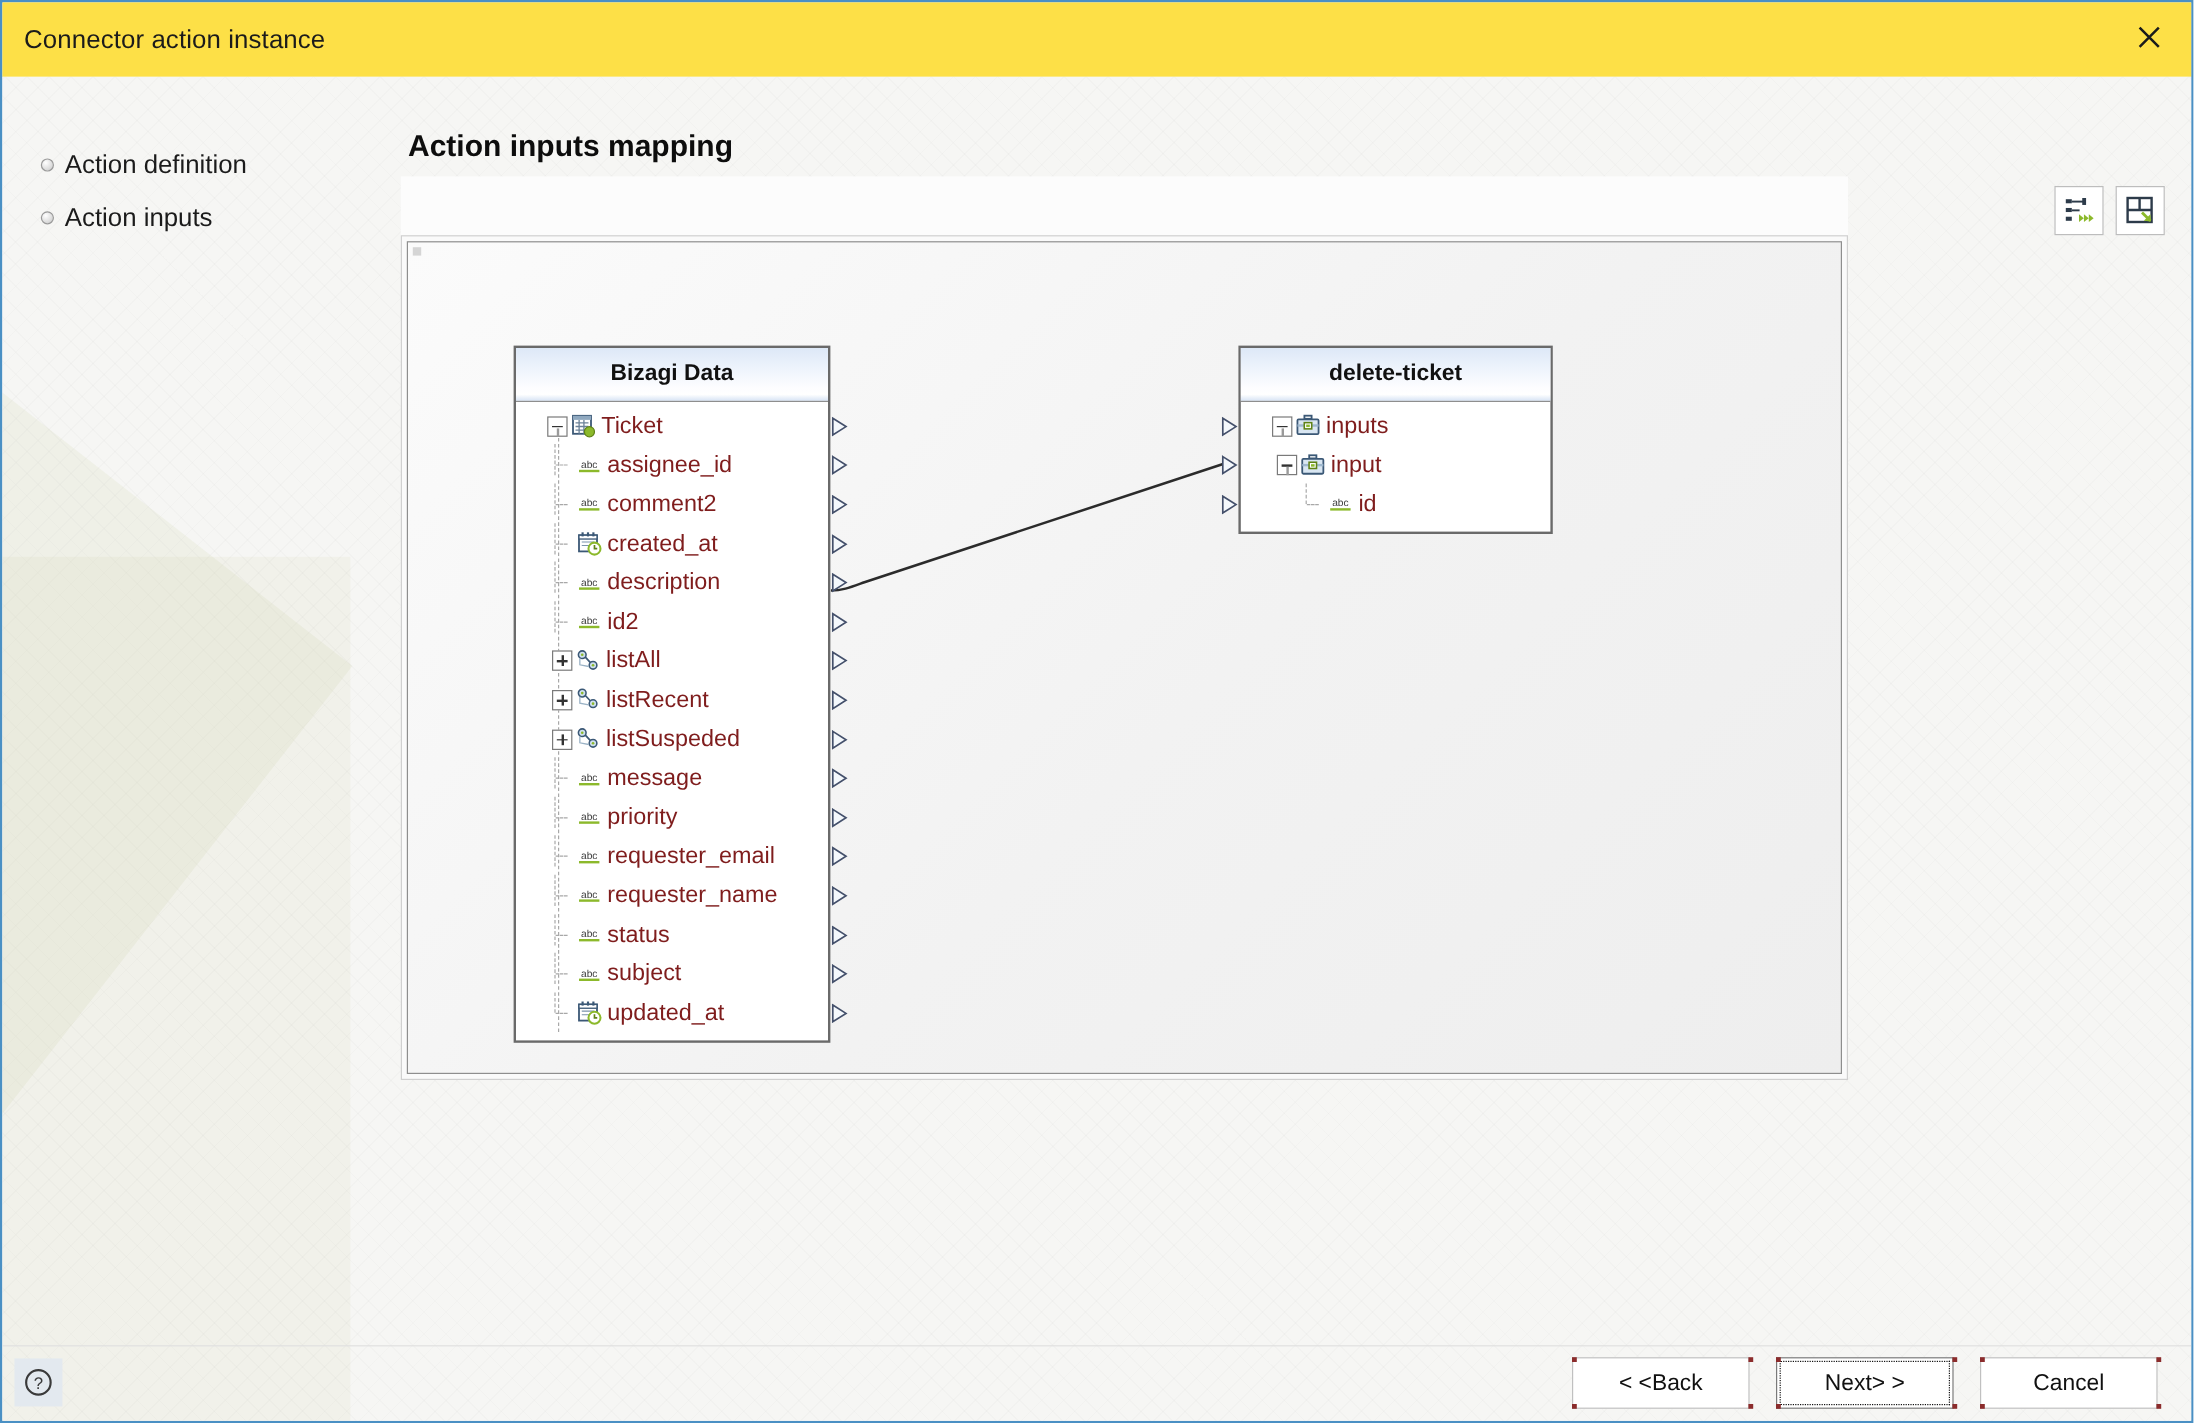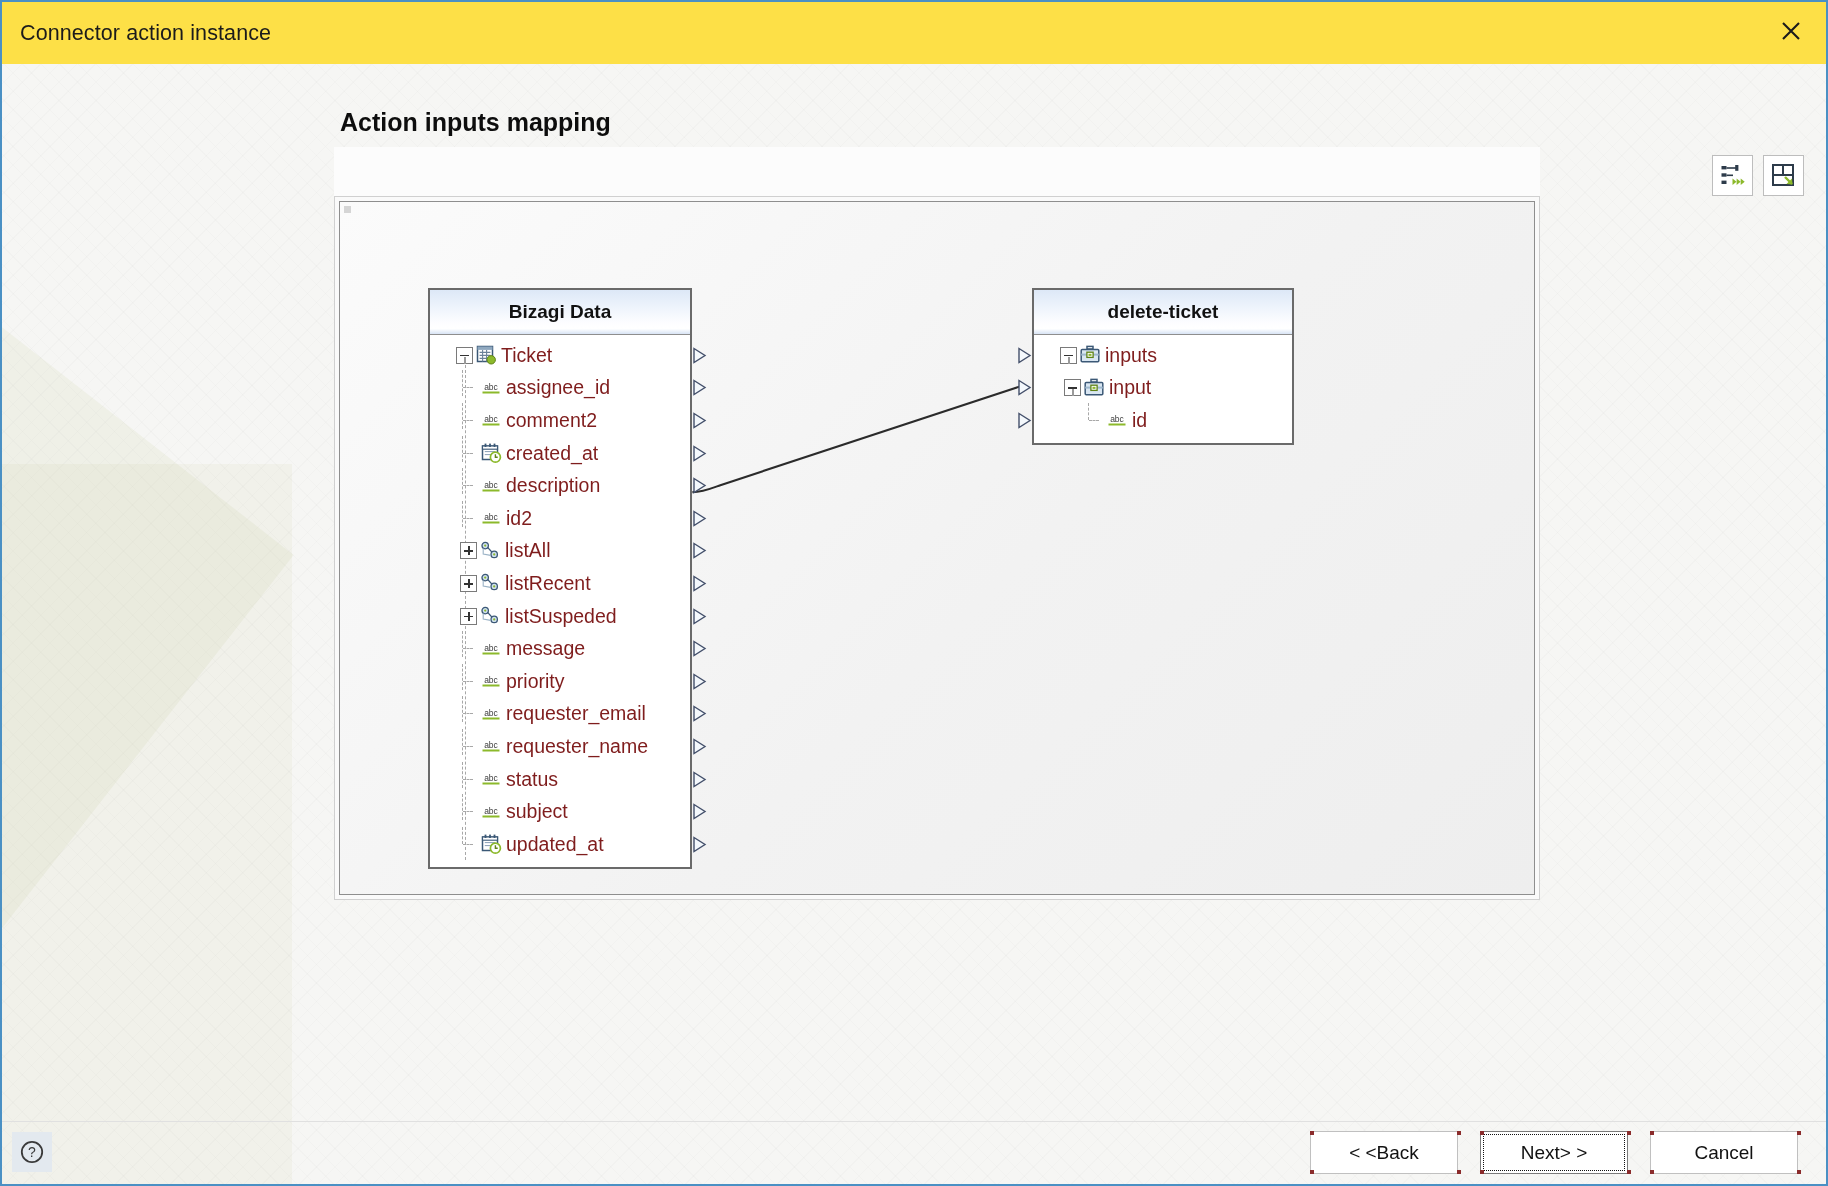--- a/index.html
+++ b/index.html
@@ -311,20 +311,28 @@
         <path d="M5 5 L21 21 M21 5 L5 21" stroke="#1b1b1b" stroke-width="2.1" fill="none"></path>
       </svg>
     </div>
   </div>
 
   <div class="body-area">
     <div class="deco1"></div>
     <div class="deco2"></div>
 
     <div class="sidebar">
+      <div class="step step-1">
+        <span class="step-bullet"></span>
+        <span class="step-label">Action definition</span>
+      </div>
+      <div class="step step-2">
+        <span class="step-bullet"></span>
+        <span class="step-label">Action inputs</span>
+      </div>
     </div>
 
     <div class="main">
       <div class="page-title">Action inputs mapping</div>
 
       <div class="toolbar-strip"></div>
       <div class="toolbar-btns">
         <div class="tb-btn">
           <svg width="25" height="25" viewBox="0 0 25 25" aria-hidden="true">
             <rect x="1.5" y="3" width="5" height="3.4" fill="#2d3b4a"></rect>

